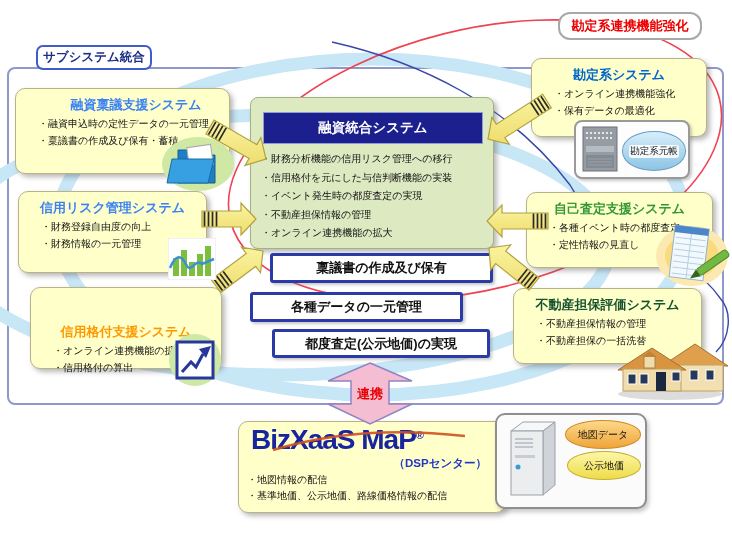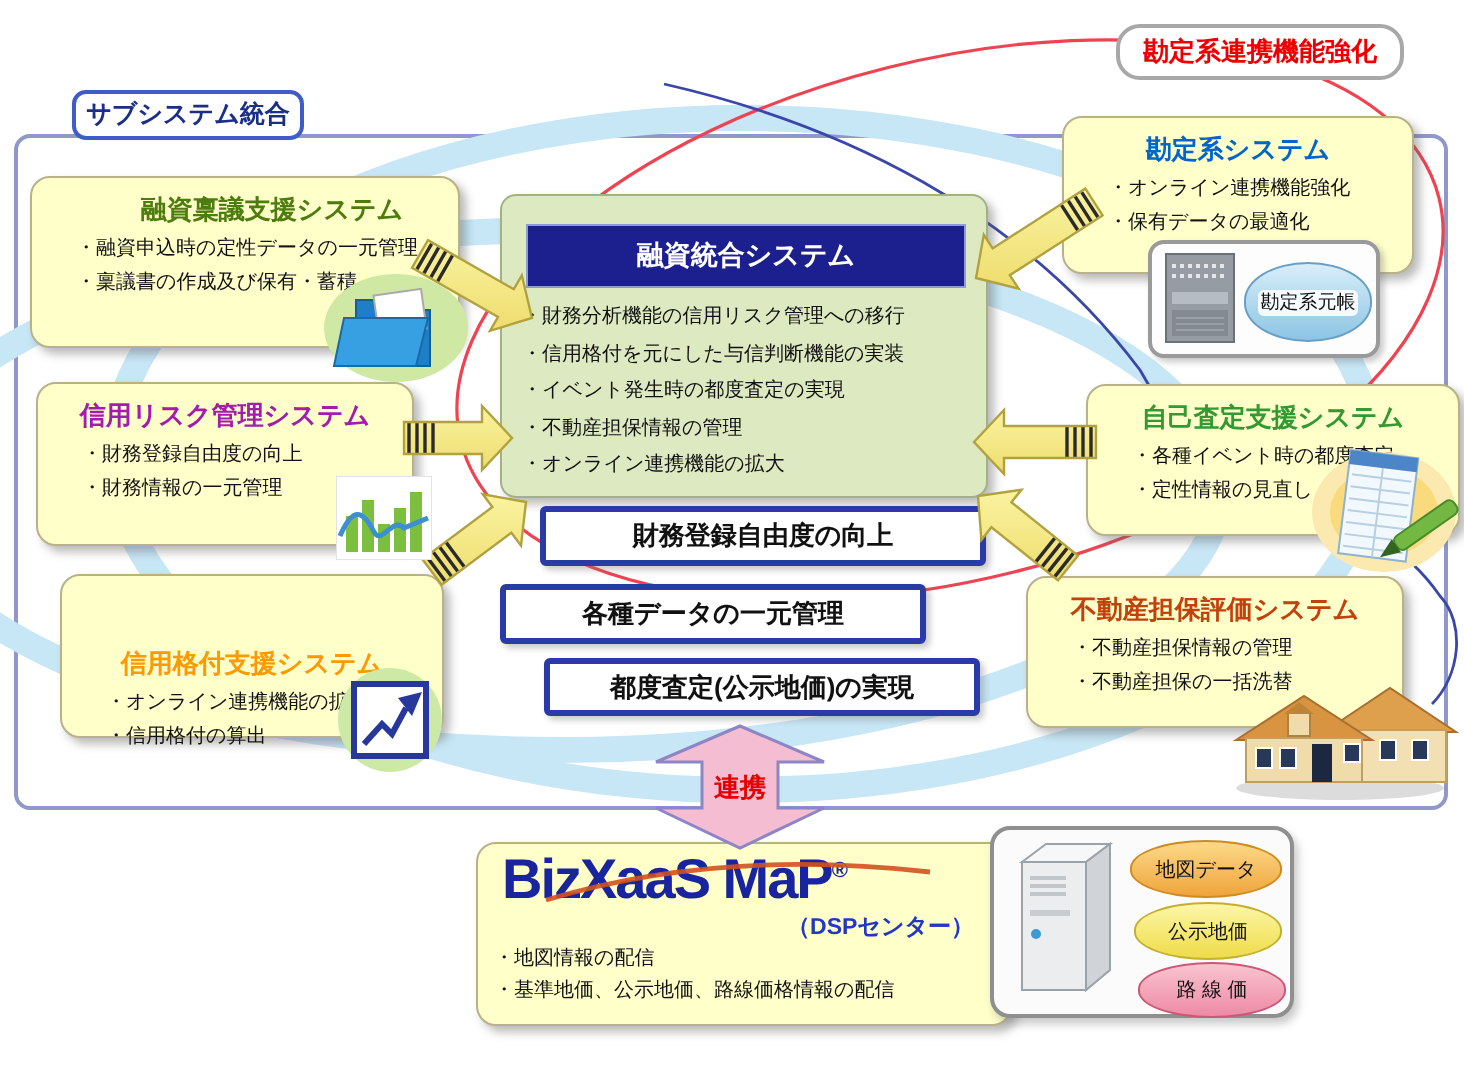--- a/index.html
+++ b/index.html
@@ -12,21 +12,21 @@
   #rings{z-index:1}
   #arrows{z-index:4}
   .sysbox{position:absolute;background:#ffffca;border:1px solid #b9b288;border-radius:10px;
           box-shadow:3px 3px 5px rgba(100,100,100,.45);z-index:3}
   .systitle{text-align:center;font-weight:bold;font-size:13px;padding-top:7px;white-space:nowrap}
   .sysitem{font-size:10px;padding:3px 2px 0 22px;white-space:nowrap}
   .sb1{left:15px;top:88px;width:213px;height:84px}
   .sb2{left:18px;top:191px;width:187px;height:80px}
   .sb3{left:30px;top:287px;width:190px;height:80px}
   .sb4{left:531px;top:58px;width:174px;height:77px}
-  .sb5{left:543px;top:192px;width:185px;height:74px}
+  .sb5{left:526px;top:192px;width:185px;height:74px}
   .sb6{left:513px;top:288px;width:187px;height:74px}
   #center-box{position:absolute;left:250px;top:97px;width:242px;height:150px;background:#dde9c1;
               border:1px solid #a3b183;border-radius:8px;box-shadow:3px 3px 5px rgba(100,100,100,.45);z-index:3}
   #center-header{position:absolute;left:12px;top:14px;width:218px;height:30px;background:#1c1f8e;
                  border:1px solid #8d9bd6;color:#fff;font-weight:bold;font-size:13.5px;
                  text-align:center;line-height:30px}
   #center-items{position:absolute;left:10px;top:52px;font-size:10px;line-height:18.5px;white-space:nowrap}
   .outcome{position:absolute;background:#fff;border:3px solid #2a3ba8;border-radius:3px;text-align:center;
            font-weight:bold;font-size:13px;z-index:3;box-shadow:2px 2px 3px rgba(120,120,120,.4)}
   .oc1{left:270px;top:253px;width:217px;height:24px;line-height:24px}
@@ -76,62 +76,62 @@
     <ellipse cx="372" cy="227" rx="315" ry="168" fill="none" stroke="#c7e6f6" stroke-width="13"></ellipse>
     <ellipse cx="280" cy="245" rx="330" ry="130" fill="none" stroke="#c7e6f6" stroke-width="13"></ellipse>
     <ellipse cx="475" cy="160" rx="252" ry="130" fill="none" stroke="#f04352" stroke-width="1.6" transform="rotate(-14 475 160)"></ellipse>
     <path d="M 332,42 C 420,62 510,105 570,185 C 612,262 680,240 720,298 C 733,312 730,338 716,352" fill="none" stroke="#3a47a8" stroke-width="1.4"></path>
   </svg>
 
   <div id="label-subsystem">サブシステム統合</div>
   <div id="label-kanjo">勘定系連携機能強化</div>
 
   <div class="sysbox sb1">
-    <div class="systitle" style="color: #4d7c0f; margin-left: 27px;">融資稟議支援システム</div>
+    <div class="systitle" style="color: #3b82f6; margin-left: 27px;">融資稟議支援システム</div>
     <div class="sysitem">・融資申込時の定性データの一元管理</div>
     <div class="sysitem">・稟議書の作成及び保有・蓄積</div>
   </div>
   <div class="sysbox sb2">
-    <div class="systitle" style="color: #a21caf; text-align: center;">信用リスク管理システム</div>
+    <div class="systitle" style="color: #3b82f6; text-align: center;">信用リスク管理システム</div>
     <div class="sysitem">・財務登録自由度の向上</div>
     <div class="sysitem">・財務情報の一元管理</div>
   </div>
   <div class="sysbox sb3">
     <div class="systitle" style="color: rgb(255, 153, 0); margin-top: 28px;">信用格付支援システム</div>
     <div class="sysitem">・オンライン連携機能の拡大</div>
     <div class="sysitem">・信用格付の算出</div>
   </div>
   <div class="sysbox sb4">
     <div class="systitle" style="color: rgb(0, 102, 204);">勘定系システム</div>
     <div class="sysitem">・オンライン連携機能強化</div>
     <div class="sysitem">・保有データの最適化</div>
   </div>
   <div class="sysbox sb5">
     <div class="systitle" style="color: rgb(51, 153, 51);">自己査定支援システム</div>
     <div class="sysitem">・各種イベント時の都度査定</div>
     <div class="sysitem">・定性情報の見直し</div>
   </div>
   <div class="sysbox sb6">
-    <div class="systitle" style="color: #c2410c;">不動産担保評価システム</div>
+    <div class="systitle" style="color: #14532d;">不動産担保評価システム</div>
     <div class="sysitem">・不動産担保情報の管理</div>
     <div class="sysitem">・不動産担保の一括洗替</div>
   </div>
 
   <div id="center-box">
     <div id="center-header">融資統合システム</div>
     <div id="center-items">
       <div>・財務分析機能の信用リスク管理への移行</div>
       <div>・信用格付を元にした与信判断機能の実装</div>
       <div>・イベント発生時の都度査定の実現</div>
       <div>・不動産担保情報の管理</div>
       <div>・オンライン連携機能の拡大</div>
     </div>
   </div>
 
-  <div class="outcome oc1">財務登録自由度の向上</div>
+  <div class="outcome oc1">稟議書の作成及び保有</div>
   <div class="outcome oc2">各種データの一元管理</div>
   <div class="outcome oc3">都度査定(公示地価)の実現</div>
 
   <div id="ledger-box">
     <svg class="abs" style="left:6px;top:4px" width="36" height="46" viewBox="0 0 36 46">
       <rect x="1" y="1" width="34" height="44" fill="#969ca4" stroke="#6a7078"></rect>
       <path d="M4,7 h28 M4,12 h28" stroke="#e6e6e6" stroke-width="2" stroke-dasharray="2,2"></path>
       <rect x="4" y="20" width="28" height="6" fill="#b6bcc4"></rect>
       <rect x="4" y="29" width="28" height="13" fill="#848a92"></rect>
       <path d="M6,33 h24 M6,36 h24 M6,39 h24" stroke="#9aa0a8" stroke-width="1"></path>
@@ -202,23 +202,20 @@
       <path d="M12,20 h18 M12,24 h18 M12,28 h18" stroke="#c0c6cc" stroke-width="2"></path>
       <rect x="12" y="36" width="20" height="3" fill="#c8ccd0"></rect>
       <circle cx="15" cy="48" r="2.5" fill="#3a9ad4"></circle>
     </svg>
     <div class="cyl cyl-map">
       <span>地図データ</span>
     </div>
     <div class="cyl cyl-koji">
       <span>公示地価</span>
     </div>
-    <div class="cyl cyl-rosen">
-      <span>路 線 価</span>
-    </div>
   </div>
 
   <div class="icon ic-folder">
     <svg width="78" height="62" viewBox="0 0 78 62">
       <ellipse cx="40" cy="32" rx="36" ry="27" fill="#cfe9a4"></ellipse>
       <path d="M20,18 l15,0 4,5 18,0 0,28 -37,0 z" fill="#1e7ec6" stroke="#145f96"></path>
       <rect x="30" y="14" width="24" height="20" fill="#fff" stroke="#aaa" transform="rotate(-8 42 24)"></rect>
       <path d="M14,27 L56,27 L50,51 L9,51 Z" fill="#37a0e2" stroke="#1a6aa8"></path>
     </svg>
   </div>

